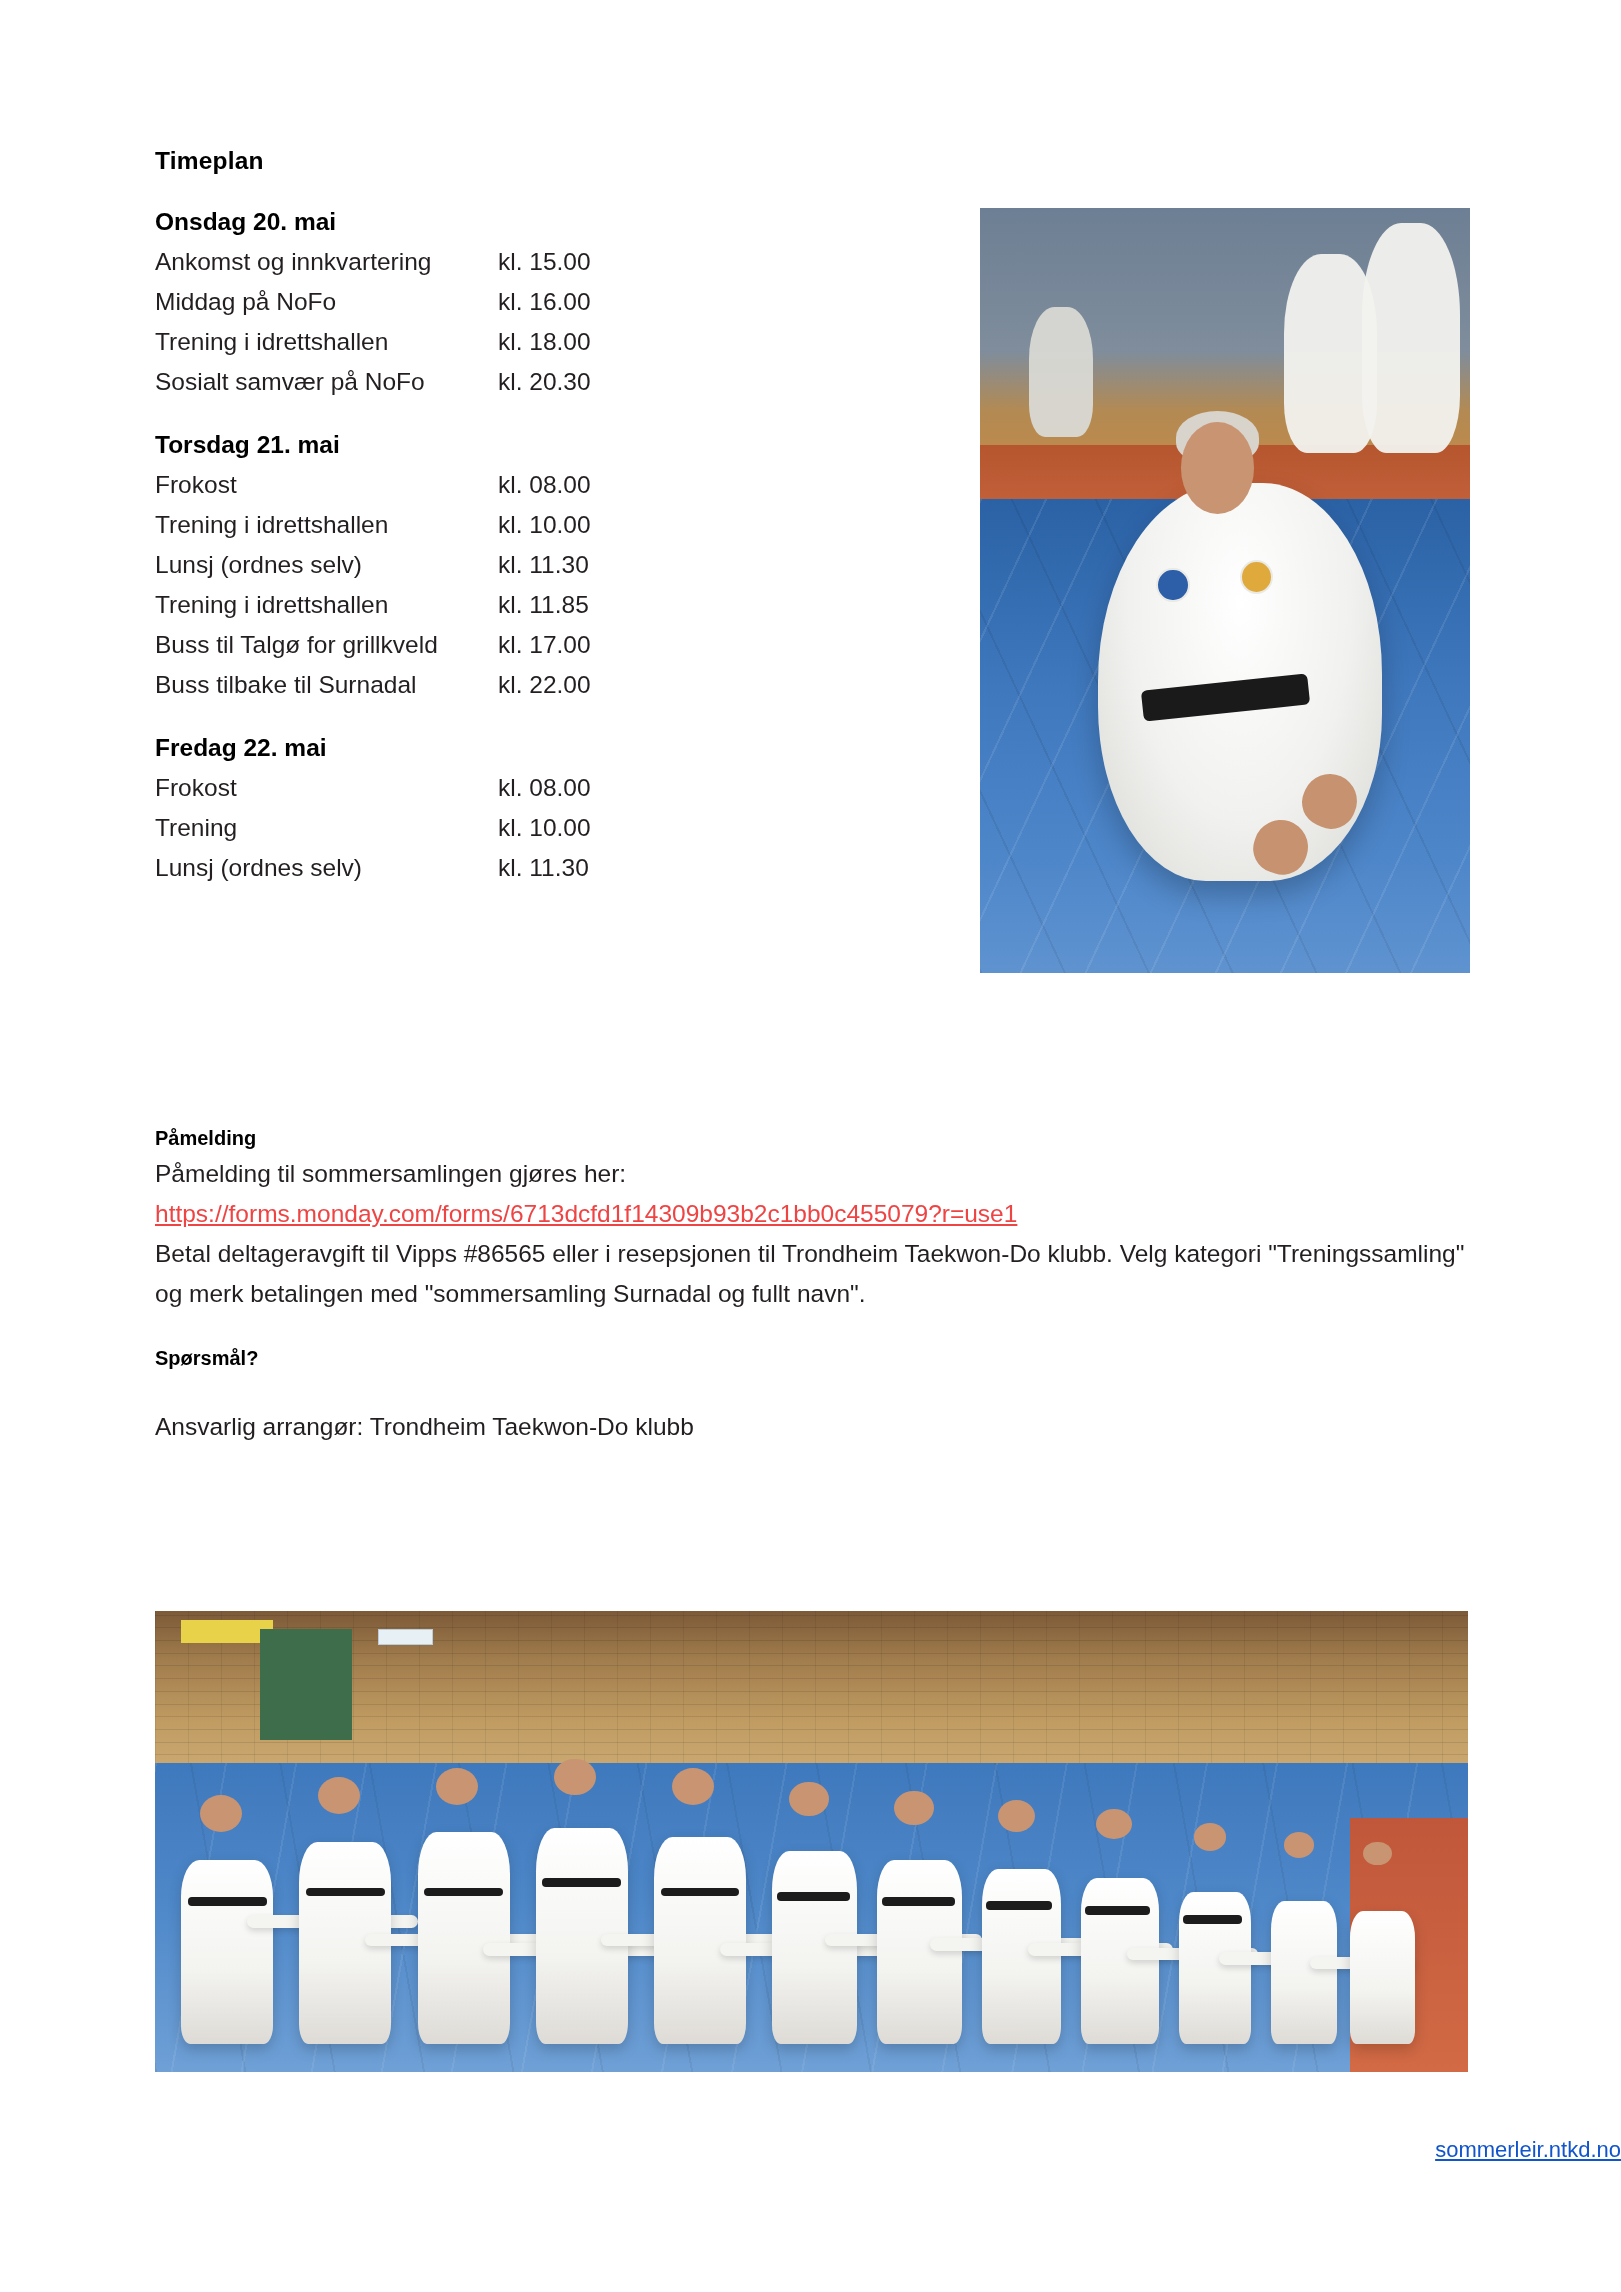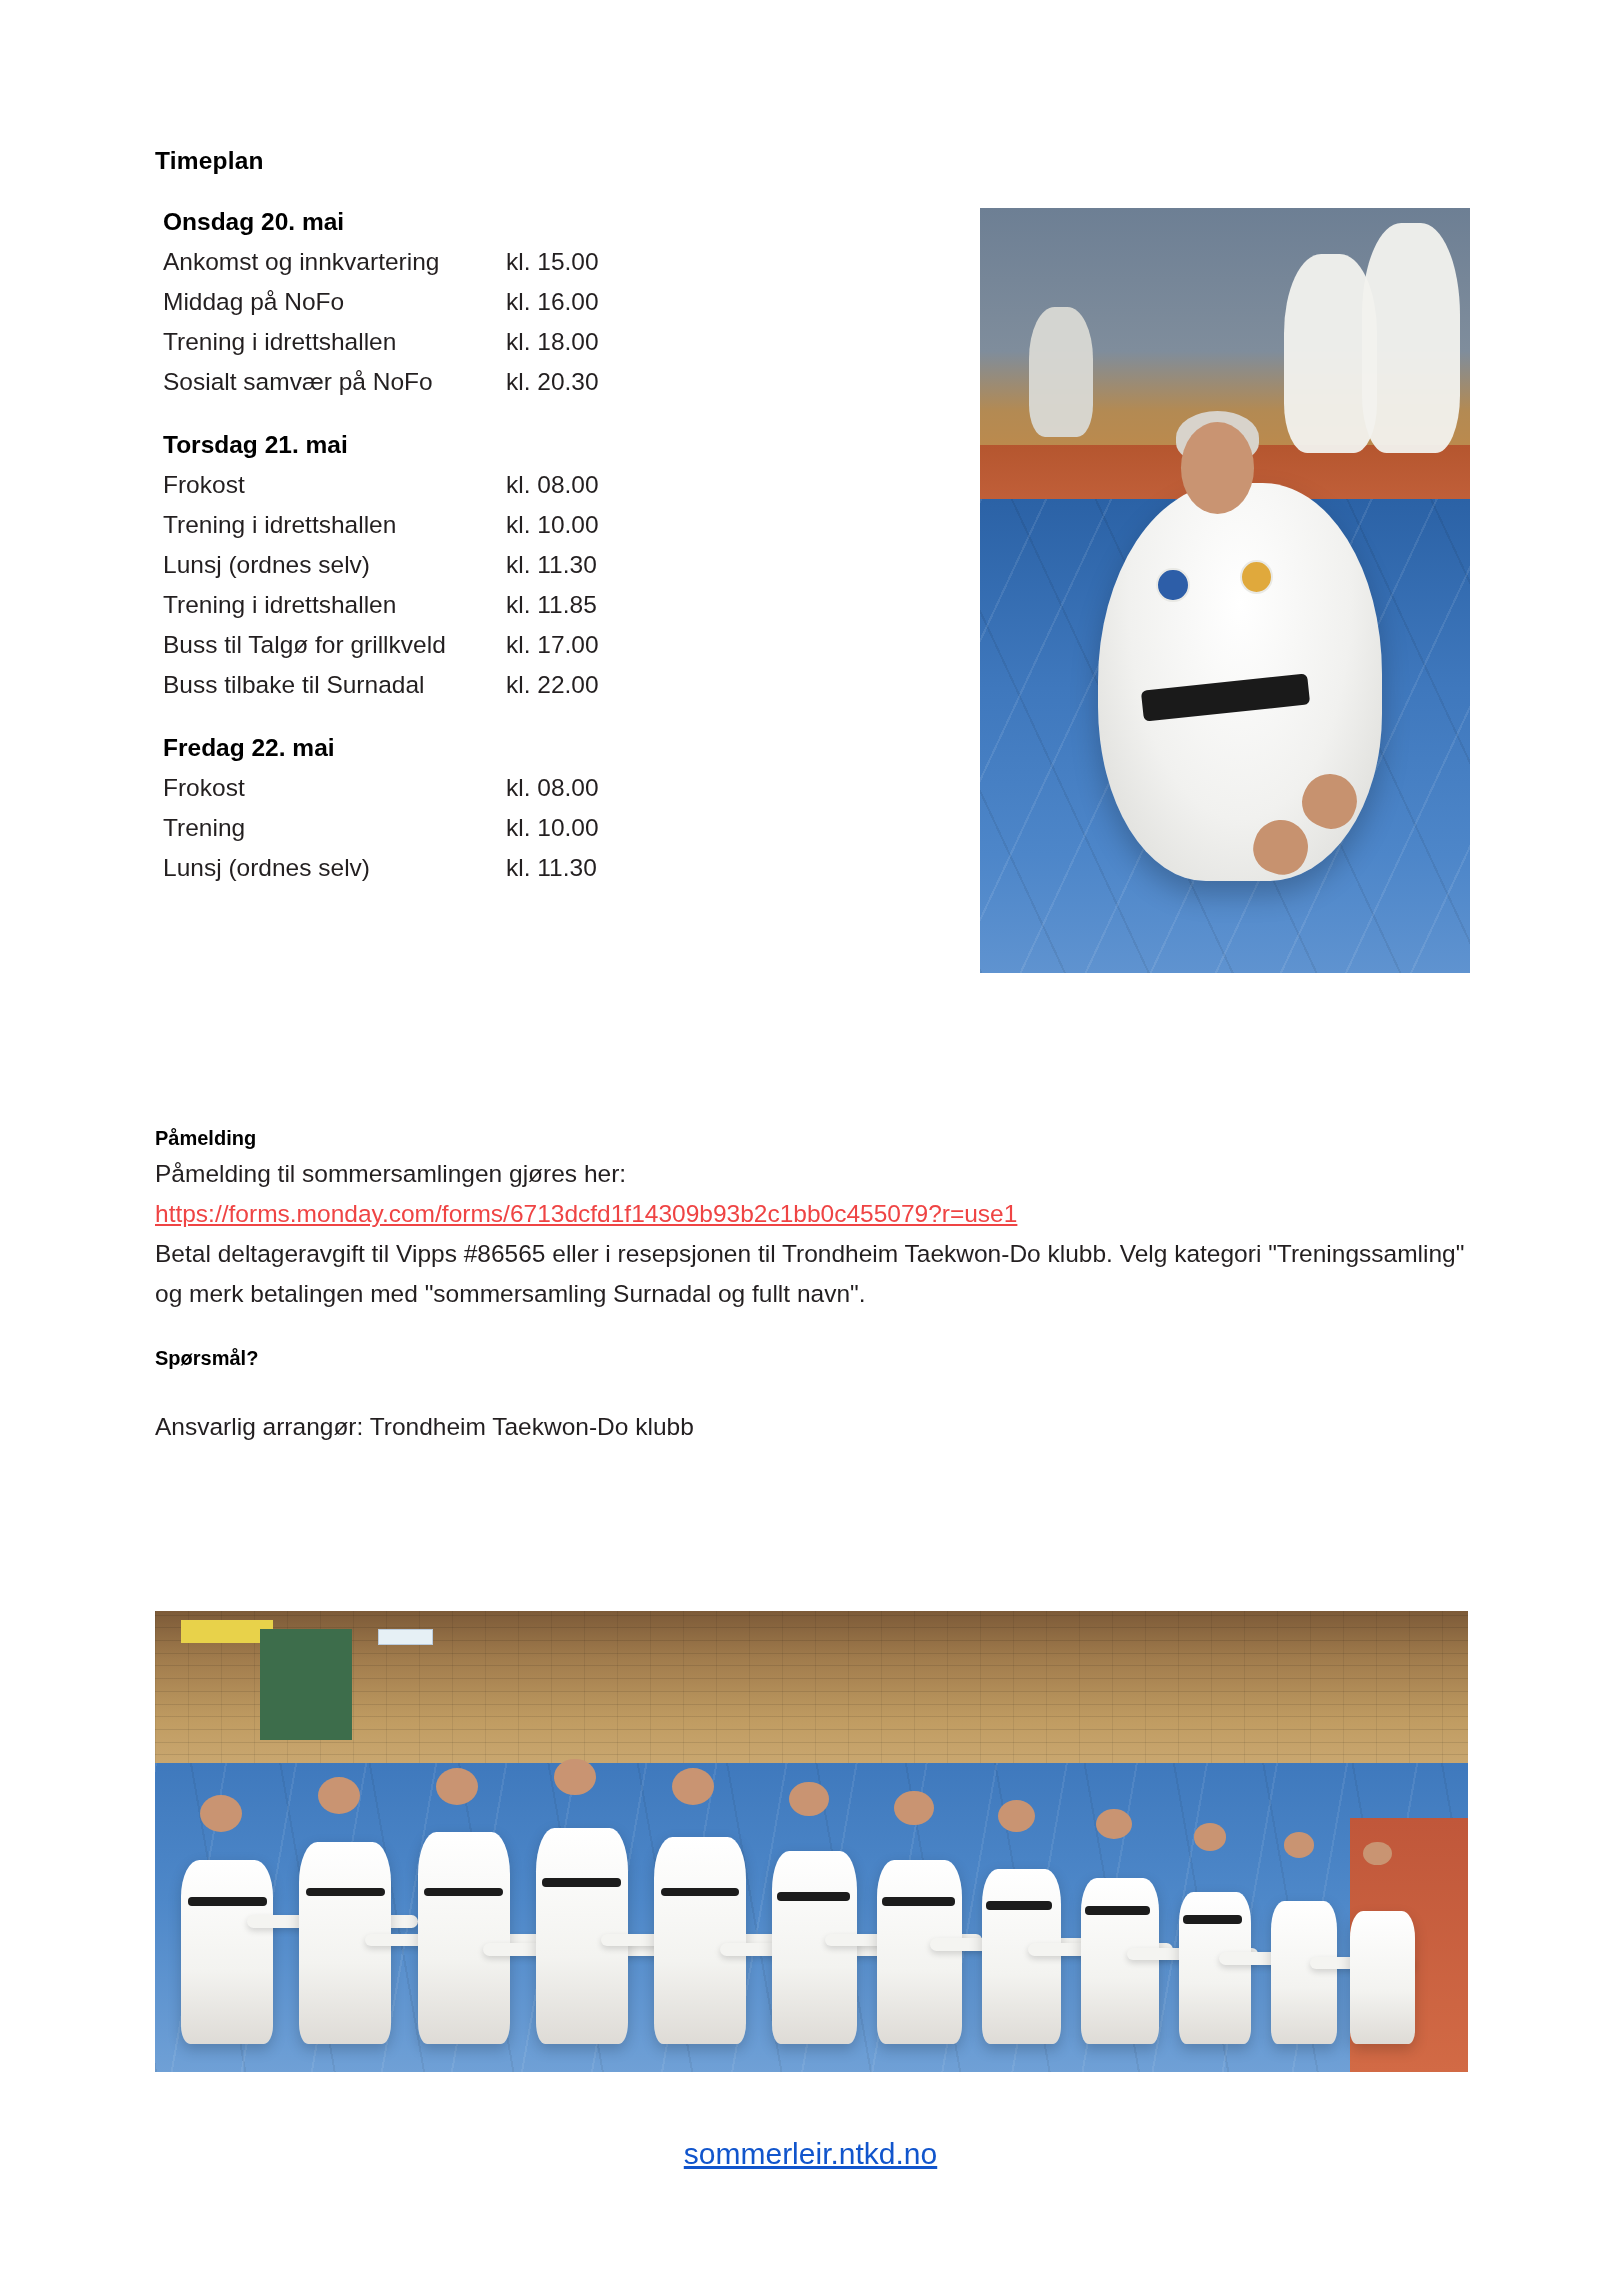--- a/index.html
+++ b/index.html
@@ -36,21 +36,20 @@
     margin: 0 0 33px 0;
     letter-spacing: 0.2px;
   }
   .day-title {
     font-size: 24.5px;
     font-weight: bold;
     margin: 0 0 5.9px 0;
   }
   .day {
     margin-bottom: 29px;
-    margin-left: 8px;
   }
   .row {
     display: flex;
     font-size: 24.5px;
     line-height: 40px;
     color: #231f20;
   }
   .row .label {
     width: 343px;
     flex: 0 0 343px;
@@ -239,22 +238,22 @@
     position: absolute;
     height: 8.8px;
     background: #1c1c1c;
     border-radius: 3.9px;
   }
   .footer {
     position: absolute;
     left: 0;
     top: 2137px;
     width: 1621px;
-    text-align: center;
-    font-size: 30px;
+    text-align: right;
+    font-size: 22px;
   }
   .footer a {
     color: #1155cc;
     text-decoration: underline;
   }
 </style>
 </head>
 <body>
 
 <div class="page">

